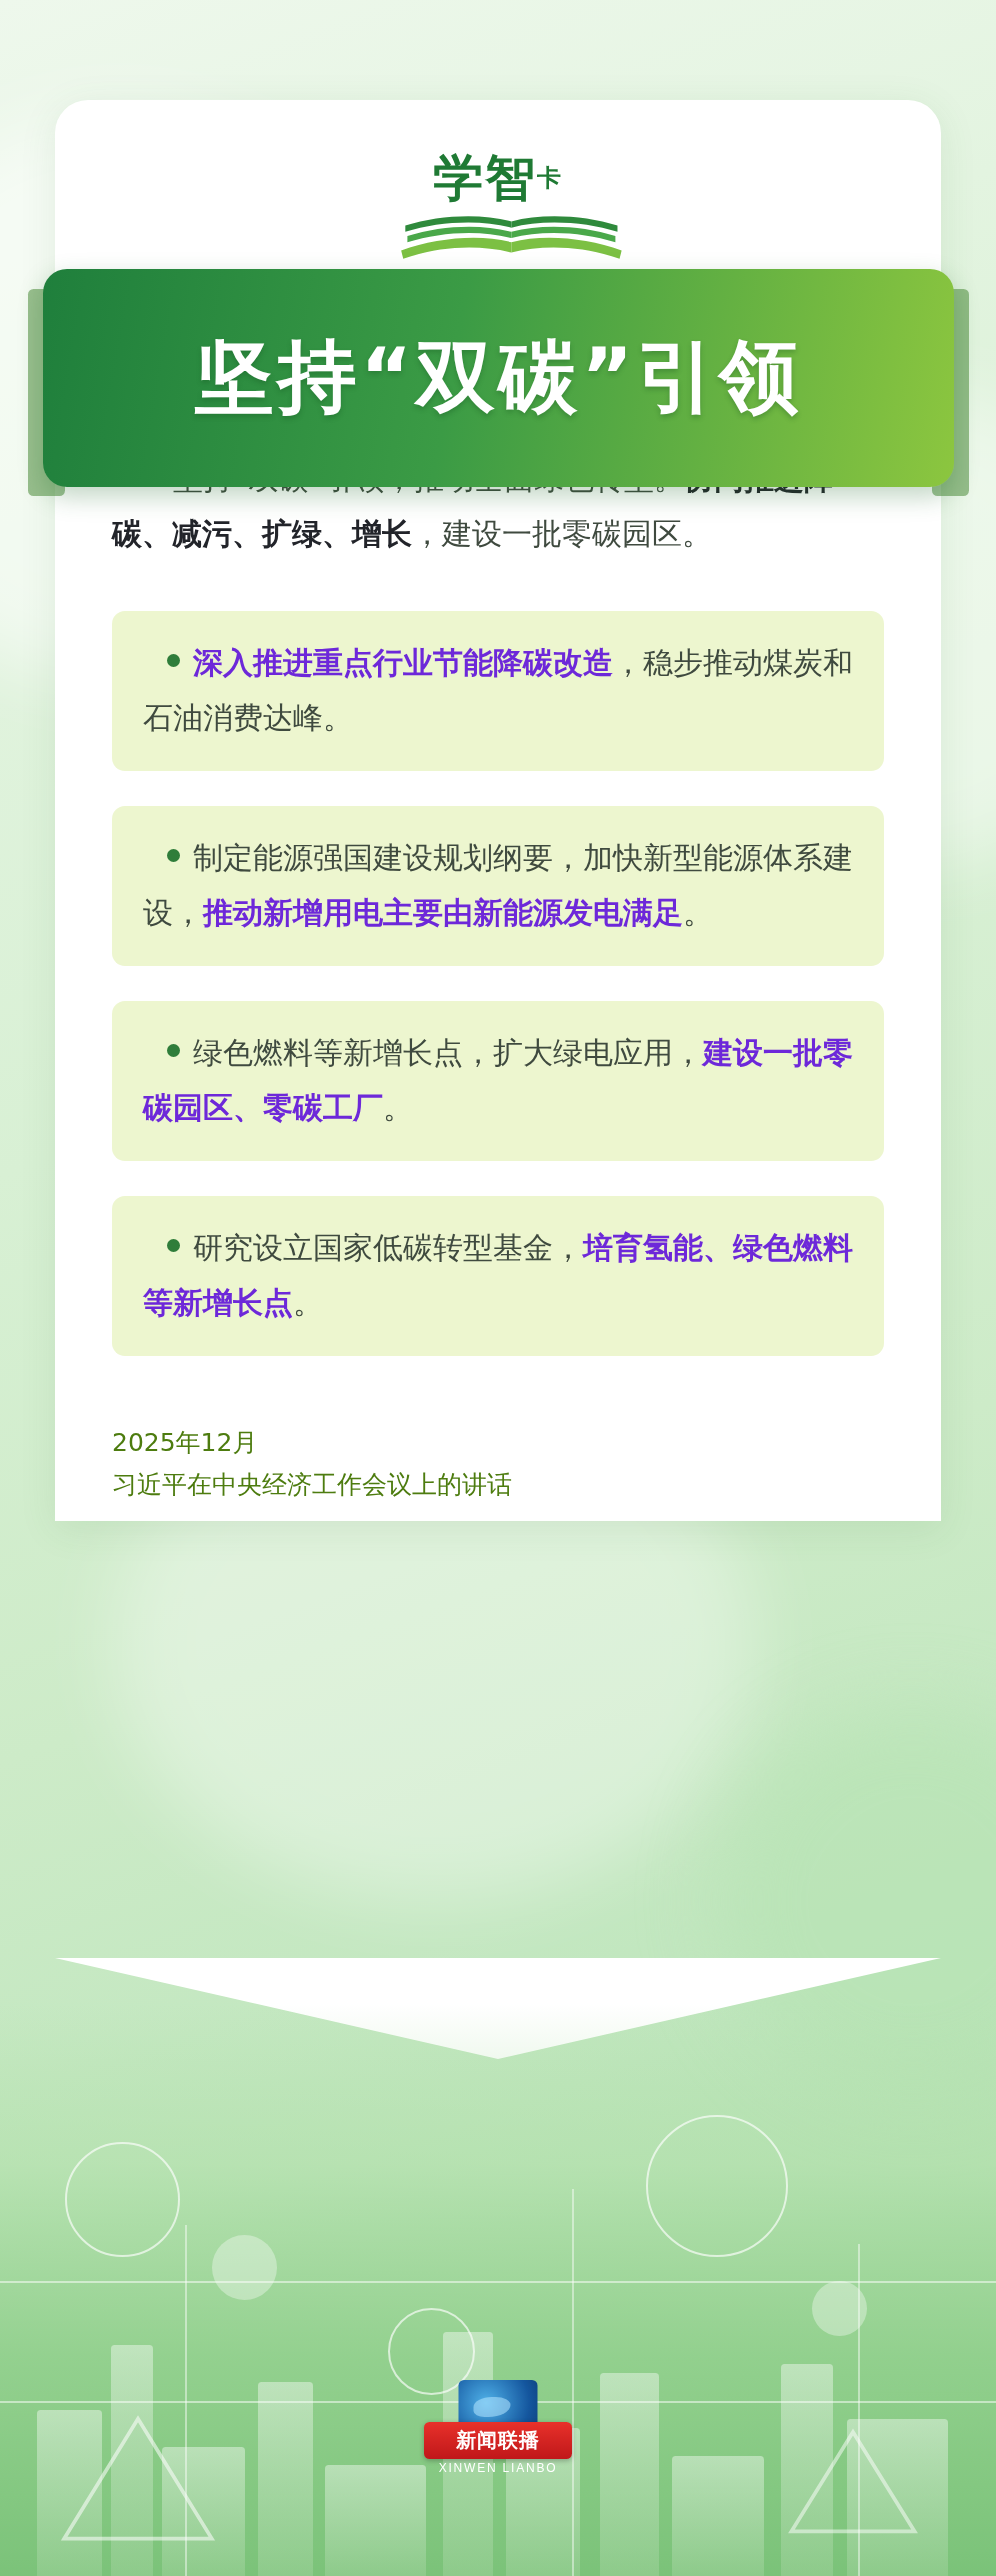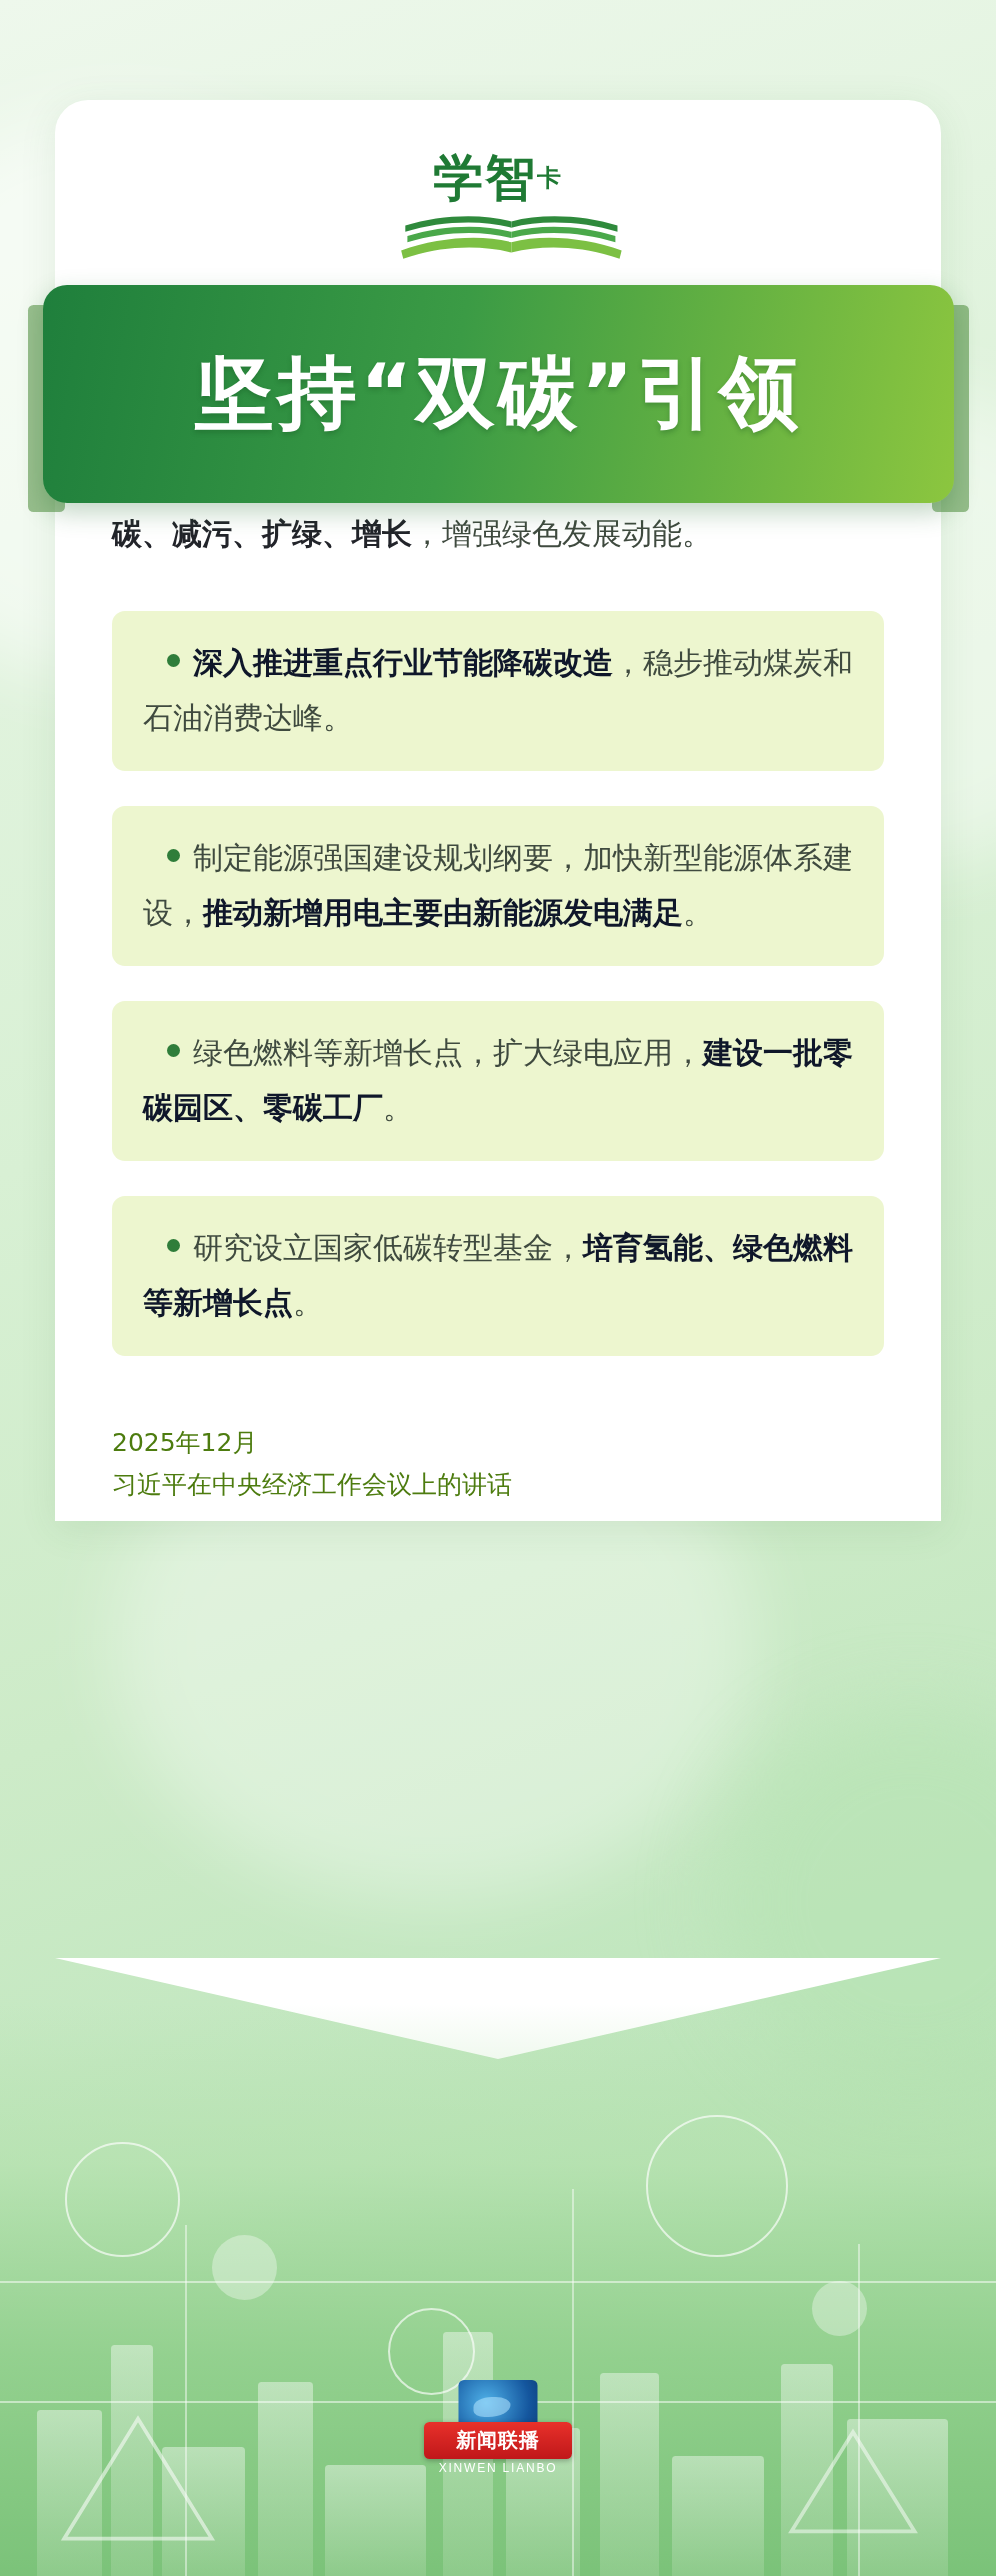--- a/index.html
+++ b/index.html
@@ -128,21 +128,20 @@
     height: 52px;
   }
 
   
   .banner-wrap {
     position: absolute;
     left: 28px;
     top: 269px;
     width: 941px;
     height: 240px;
-    margin-top: 16px;
   }
   .banner-shadow-l, .banner-shadow-r {
     position: absolute;
     top: 20px;
     width: 37px;
     height: 207px;
     background: #4c8c3a;
     opacity: 0.55;
     border-radius: 5.5px;
   }
@@ -196,21 +195,21 @@
   }
   .point .dot {
     display: inline-block;
     width: 13px;
     height: 13px;
     border-radius: 50%;
     background: #2f7d3a;
     margin: 0 13px 7.4px 24px;
     vertical-align: middle;
   }
-  .point b { color: #0f172a; font-weight: bold; }
+  .point b { color: #6d28d9; font-weight: bold; }
 
   .source {
     text-align: left;
     padding: 31px 0 0 0;
     color: #4d7c0f;
     font-size: 25px;
     line-height: 42px;
     font-family: "DejaVu Sans", "Liberation Sans", sans-serif;
   }
 
@@ -295,21 +294,21 @@
           <path d="M110 20 C 140 12, 178 14, 210 24 L 210 30 C 178 20, 140 18, 110 26 Z" fill="#4aa84a"></path>
           <path d="M110 30 C 78 22, 38 26, 4 38 L 6 46 C 40 34, 78 32, 110 40 Z" fill="#7cc043"></path>
           <path d="M110 30 C 142 22, 182 26, 216 38 L 214 46 C 180 34, 142 32, 110 40 Z" fill="#7cc043"></path>
         </svg>
       </div>
     </div>
 
     <div class="body-area">
 
       <div class="intro">
-        <span>坚持“双碳”引领，推动全面绿色转型。</span><b>协同推进降碳、减污、扩绿、增长</b><span>，增强绿色发展动能。</span>
+        <span>坚持“双碳”引领，推动全面绿色转型。</span><b>协同推进降碳、减污、扩绿、增长</b><span>，建设一批零碳园区。</span>
       </div>
 
       <div class="point">
         <span class="dot"></span><b>深入推进重点行业节能降碳改造</b><span>，稳步推动煤炭和石油消费达峰。</span>
       </div>
 
       <div class="point">
         <span class="dot"></span><span>制定能源强国建设规划纲要，加快新型能源体系建设，</span><b>推动新增用电主要由新能源发电满足</b><span>。</span>
       </div>
 

